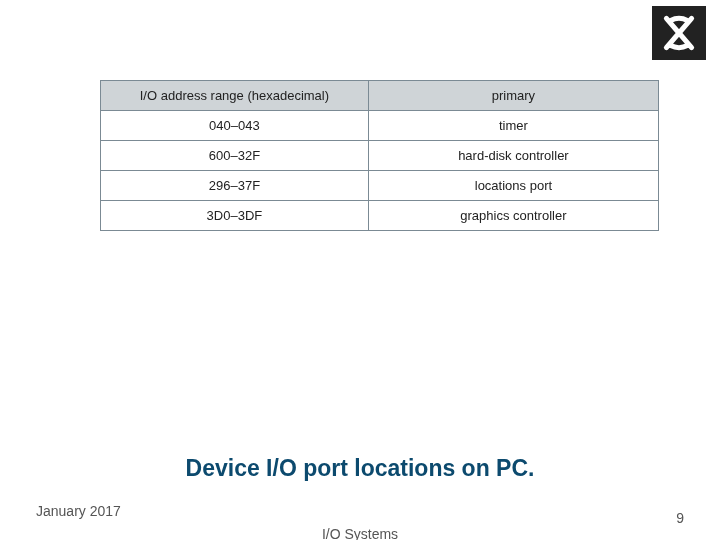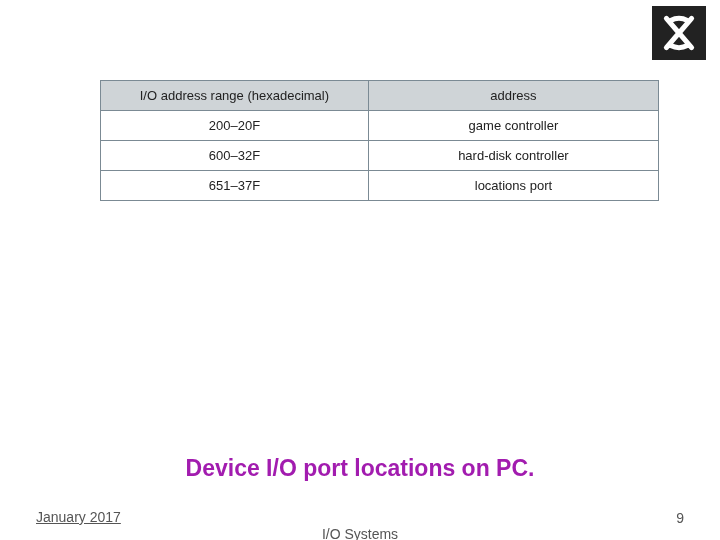--- a/index.html
+++ b/index.html
@@ -51,31 +51,31 @@
   col.addr { width: 48%; }
   col.dev  { width: 52%; }
   .caption {
     position: absolute;
     left: 0;
     right: 0;
     top: 455px;
     text-align: center;
     font-weight: bold;
     font-size: 23px;
-    color: #a21caf;
+    color: #0c4a6e;
   }
   .footer {
     position: absolute;
     left: 0;
     right: 0;
     bottom: 14px;
     font-size: 14px;
     color: #555;
   }
-  .footer .date { position: absolute; left: 36px; bottom: 1px; text-decoration: underline; }
+  .footer .date { position: absolute; left: 36px; bottom: 7px; }
   .footer .center { position: absolute; left: 0; right: 0; text-align: center; }
   .footer .page { position: absolute; right: 36px; bottom: 0; }
 </style>
 </head>
 <body>
 
 <div class="logo">
   <svg viewBox="0 0 100 100">
     <path d="M20 15 L50 50 L20 85 M80 15 L50 50 L80 85 M30 20 Q50 10 70 20 M30 80 Q50 90 70 80" stroke="#fff" stroke-width="12" fill="none" stroke-linecap="round"></path>
   </svg>
@@ -83,35 +83,39 @@
 
 <div class="table-wrap">
   <table>
     <colgroup>
         <col class="addr">
         <col class="dev">
       </colgroup>
     <thead>
       <tr>
         <th>I/O address range (hexadecimal)</th>
-        <th>address</th>
+        <th>primary</th>
       </tr>
     </thead>
     <tbody>
       <tr>
-        <td>200–20F</td>
-        <td>game controller</td>
+        <td>040–043</td>
+        <td>timer</td>
       </tr>
       <tr>
         <td>600–32F</td>
         <td>hard-disk controller</td>
       </tr>
       <tr>
-        <td>651–37F</td>
+        <td>296–37F</td>
         <td>locations port</td>
+      </tr>
+      <tr>
+        <td>3D0–3DF</td>
+        <td>graphics controller</td>
       </tr>
     </tbody>
   </table>
 </div>
 
 <div class="caption">Device I/O port locations on PC.</div>
 
 <div class="footer">
   <span class="date">January 2017</span>
   <span class="center">I/O Systems</span>

